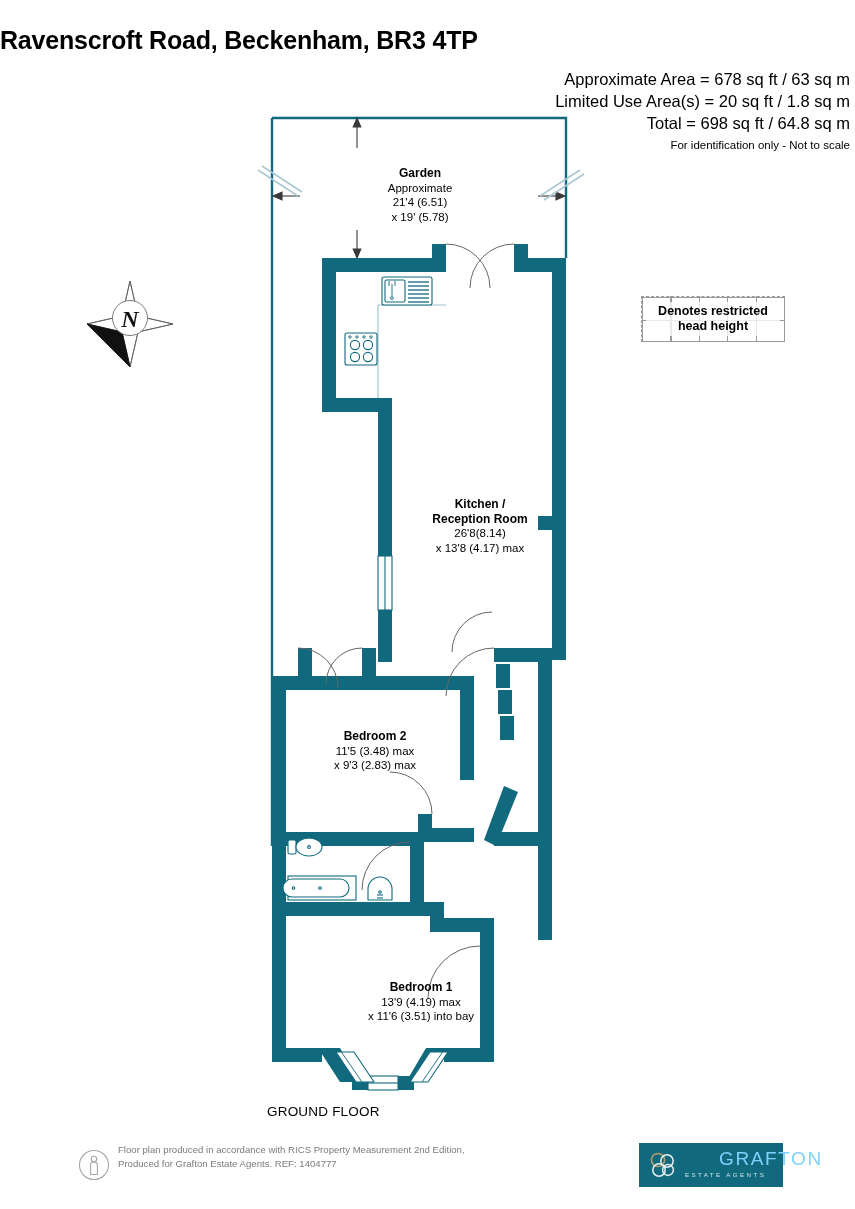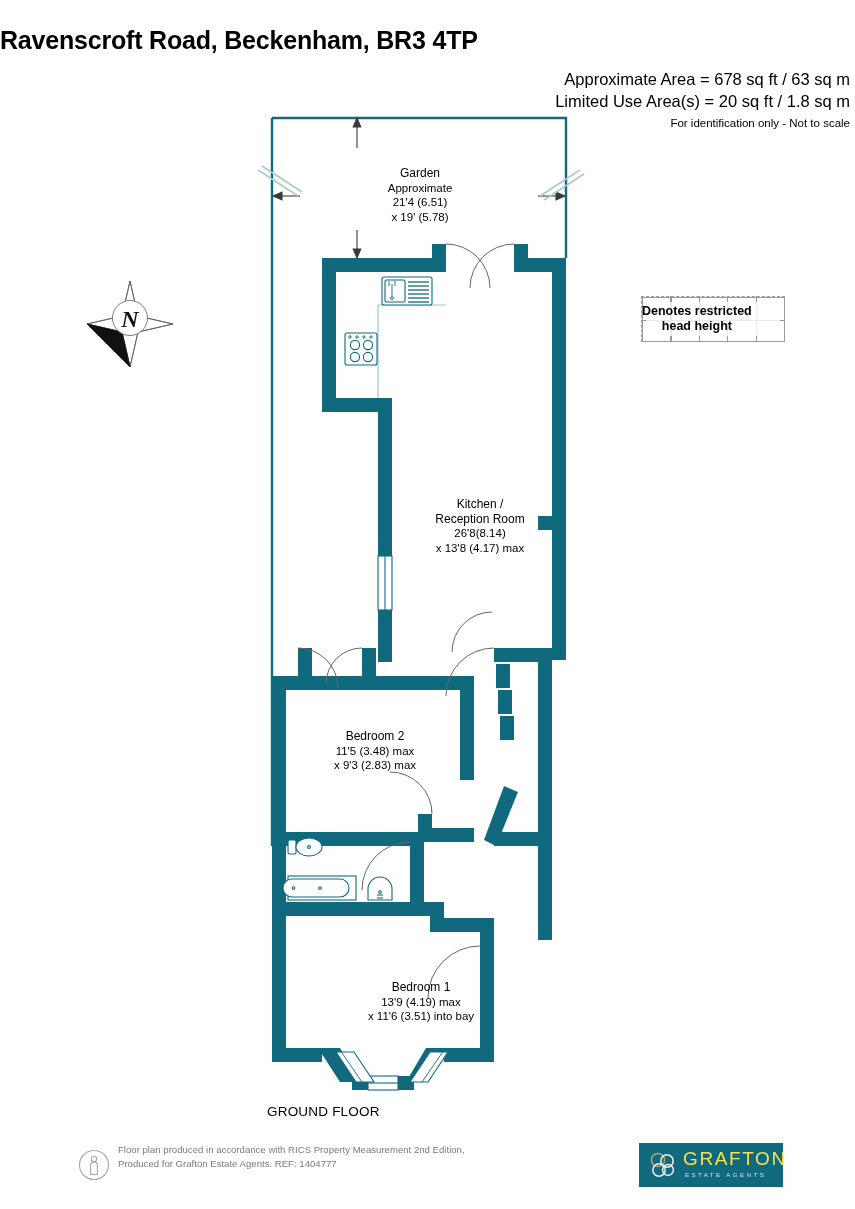--- a/index.html
+++ b/index.html
@@ -51,20 +51,21 @@
     left: 641px; top: 296px;
     width: 144px; height: 46px;
     box-sizing: border-box;
     border: 1px dashed #9a9a9a;
     background-image:
       repeating-linear-gradient(to right, #9a9a9a 0 1px, transparent 1px 28.5px),
       repeating-linear-gradient(to bottom, #9a9a9a 0 1px, transparent 1px 23px);
     background-position: 0 0, 0 0;
     display: flex;
     align-items: center;
+    justify-content: center;
   }
   .legend-mask {
     position: absolute;
     left: 4px; top: 5px; right: 4px; bottom: 5px;
     background: rgba(255,255,255,0.78);
   }
   .legend-text {
     position: relative;
     font-size: 12.5px;
     font-weight: bold;
@@ -89,21 +90,21 @@
 
   
   .room-label {
     position: absolute;
     text-align: center;
     line-height: 14.5px;
     white-space: nowrap;
   }
   .room-label .rn {
     font-size: 12px;
-    font-weight: normal;
+    font-weight: bold;
   }
   .room-label .rd {
     font-size: 11.5px;
   }
   .lbl-garden  { left: 335px; top: 166px; width: 170px; }
   .lbl-kitchen { left: 395px; top: 453px; width: 170px; margin-top: 44px; }
   .lbl-bed2    { left: 297px; top: 729px; width: 156px; }
   .lbl-bed1    { left: 328px; top: 980px; width: 186px; }
 
   .floor-name {
@@ -148,40 +149,42 @@
     width: 30px; height: 30px;
   }
   .logo-words {
     position: absolute;
     left: 44px; top: 5px;
     width: 96px;
     text-align: left;
   }
   .logo-main {
     font-size: 19px;
-    color: #fde047;
+    color: #7dd3fc;
     letter-spacing: 1.6px;
     line-height: 22px;
+    margin-left: 36px;
   }
   .logo-sub {
     font-size: 6.2px;
     color: #cfe3e8;
     letter-spacing: 2.4px;
     line-height: 10px;
     padding-left: 2px;
   }
 </style>
 </head>
 <body>
 
 <div class="title">Ravenscroft Road, Beckenham, BR3 4TP</div>
 
 <div class="area-lines">
   <div class="al">Approximate Area = 678 sq ft / 63 sq m</div>
   <div class="al">Limited Use Area(s) = 20 sq ft / 1.8 sq m</div>
+  <div class="al">Total = 698 sq ft / 64.8 sq m</div>
   <div class="note">For identification only - Not to scale</div>
 </div>
 
 <div class="legend">
   <div class="legend-mask"></div>
   <div class="legend-text">
     <div>Denotes restricted</div>
     <div>head height</div>
   </div>
 </div>

